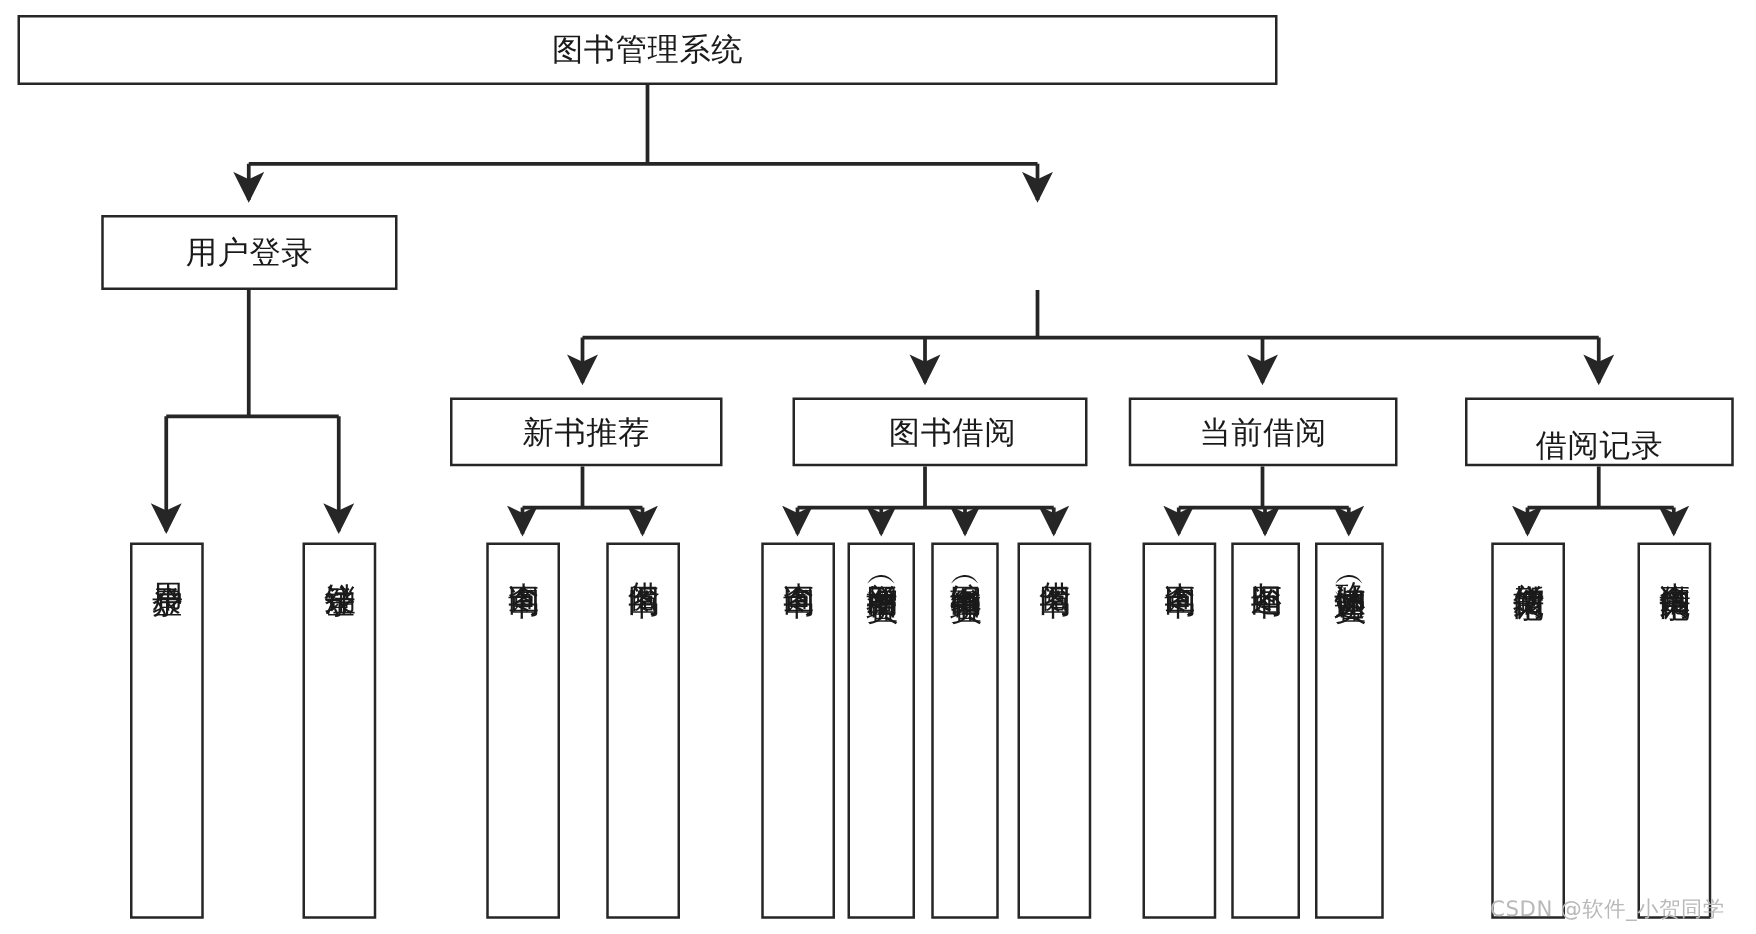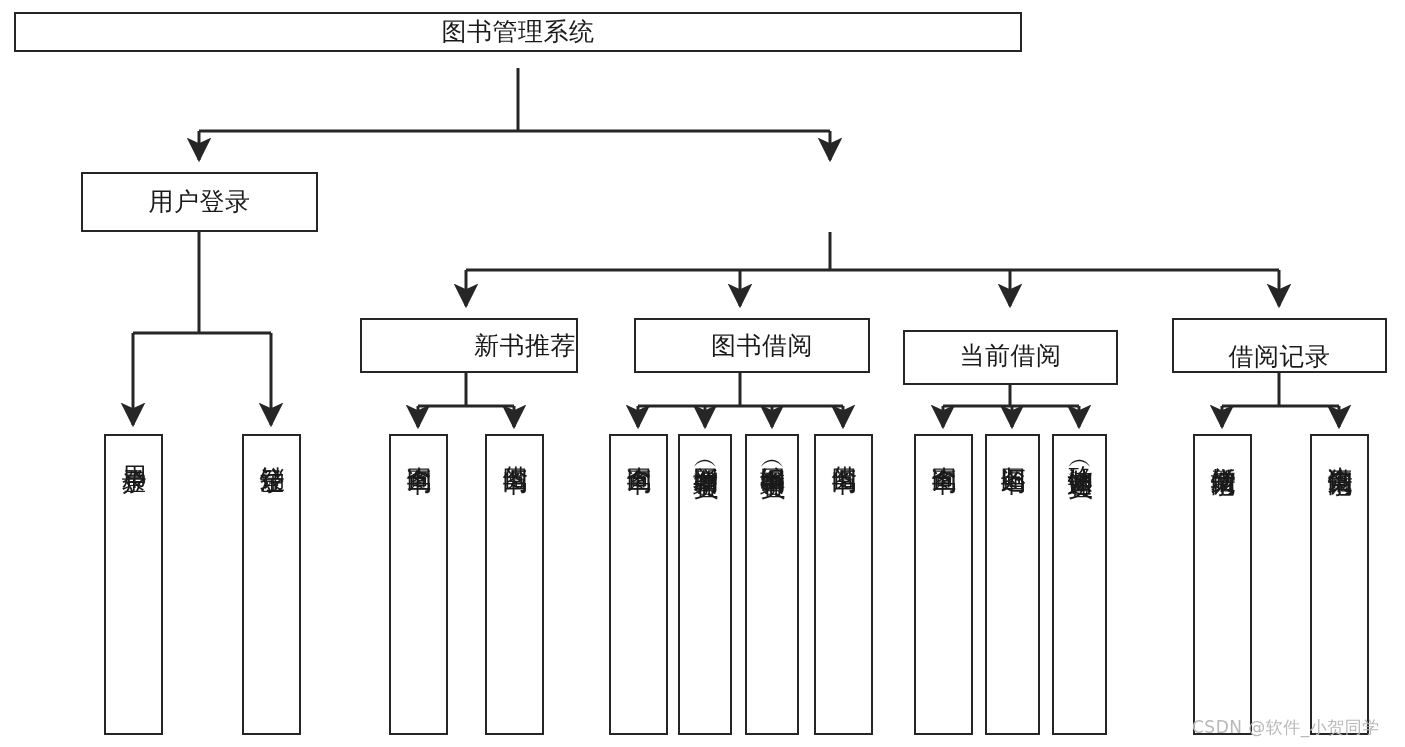--- a/index.html
+++ b/index.html
@@ -116,35 +116,35 @@
       <path d="M 1012 406 L 1012 427" marker-end="url(#arrow)"></path>
       <path d="M 1079 406 L 1079 427" marker-end="url(#arrow)"></path>
 
       <path d="M 1279 373 L 1279 406"></path>
       <path d="M 1222 406 L 1339 406"></path>
       <path d="M 1222 406 L 1222 427" marker-end="url(#arrow)"></path>
       <path d="M 1339 406 L 1339 427" marker-end="url(#arrow)"></path>
     </g>
   </svg>
 
-  <div class="node root" style="left:14px; top:12px; width:1008px; height:40px;">
+  <div class="node root" style="left:14px; top:12px; width:1008px; height:56px;">
     <span class="node-label">图书管理系统</span>
   </div>
 
   <div class="node horiz" style="left:81px; top:172px; width:237px; height:60px;">
     <span class="node-label">用户登录</span>
   </div>
 
-  <div class="node horiz" style="left:360px; top:318px; width:218px; height:55px;justify-content:flex-end;">
+  <div class="node horiz" style="left:360px; top:318px; width:218px; height:55px;">
     <span class="node-label">新书推荐</span>
   </div>
   <div class="node horiz" style="left:634px; top:318px; width:236px; height:55px;padding-left:20px;">
     <span class="node-label">图书借阅</span>
   </div>
-  <div class="node horiz" style="left:903px; top:330px; width:215px; height:55px;font-family:Liberation Mono, monospace;">
+  <div class="node horiz" style="left:903px; top:318px; width:215px; height:55px;">
     <span class="node-label">当前借阅</span>
   </div>
   <div class="node horiz" style="left:1172px; top:318px; width:215px; height:55px;align-items:flex-end;">
     <span class="node-label">借阅记录</span>
   </div>
 
   <div class="node vert" style="left:104px; top:434px; width:59px; height:301px;">
     <span class="node-label">用户登录</span>
   </div>
   <div class="node vert" style="left:242px; top:434px; width:59px; height:301px;">

